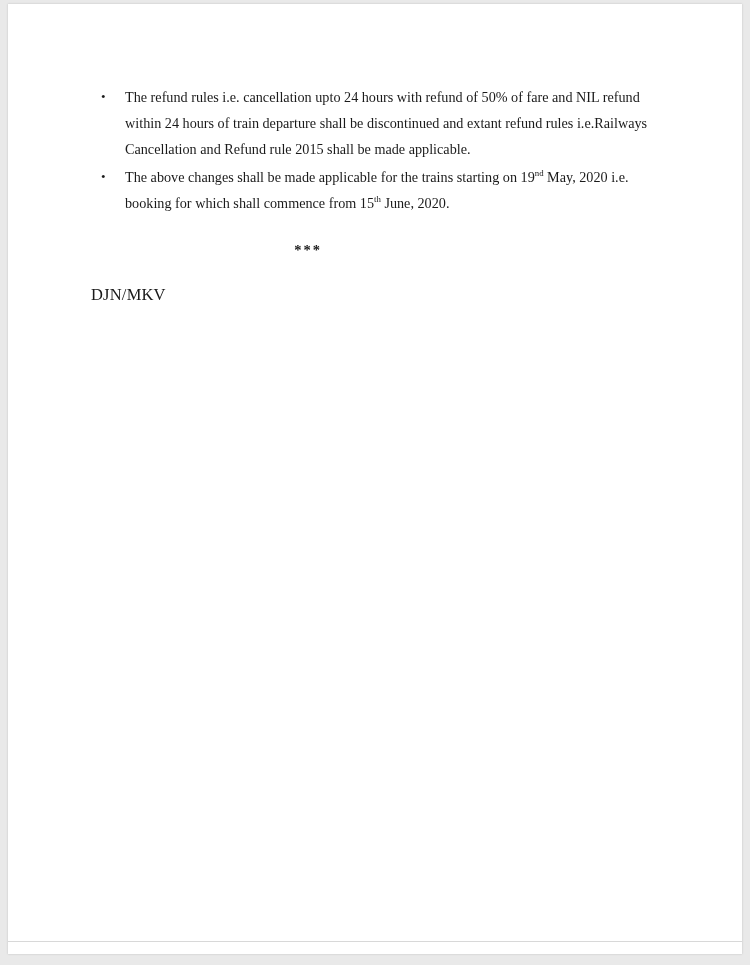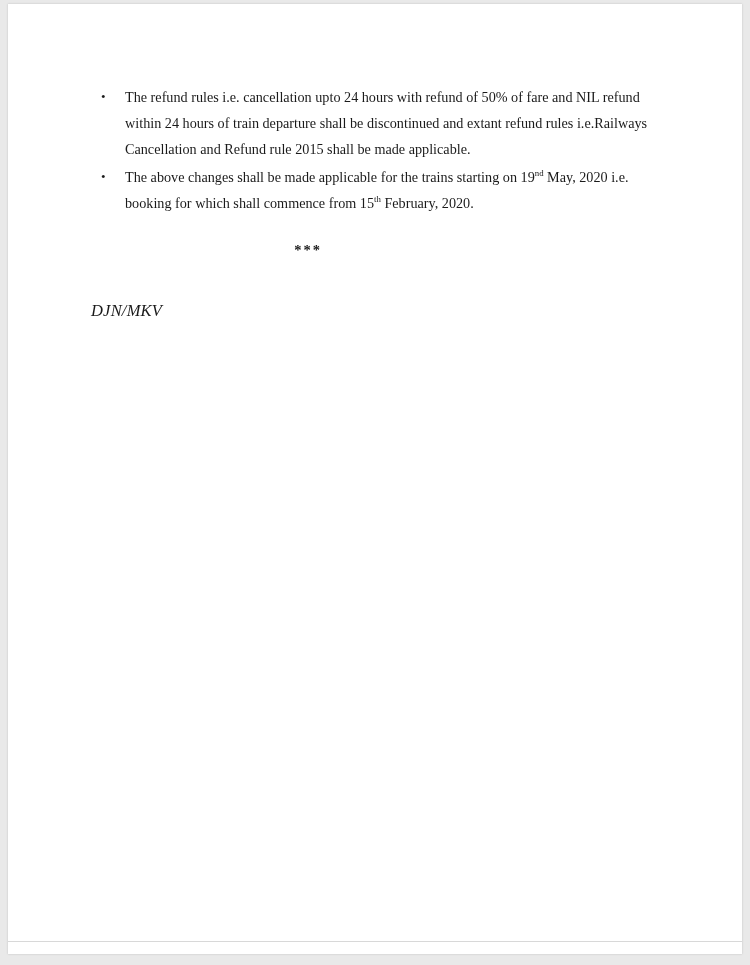--- a/index.html
+++ b/index.html
@@ -66,26 +66,25 @@
   .stars {
     text-align: center;
     font-size: 14.5px;
     letter-spacing: 2px;
     color: #1a1a1a;
     margin-top: 26px;
     margin-right: 150px;
     font-weight: bold;
   }
   .signoff {
-    margin-top: 42px;
+    margin-top: 26px;
     margin-left: -1px;
     font-size: 16.5px;
     color: #1a1a1a;
     letter-spacing: 0.2px;
-    font-style: italic;
   }
   .page-bottom-rule {
     position: absolute;
     left: 0;
     right: 0;
     bottom: 12px;
     height: 1px;
     background: #d8d8d8;
   }
 </style>
@@ -95,21 +94,21 @@
 <div class="page">
   <div class="page-inner">
 
     <ul class="bullets">
       <li>
         <span class="bullet-mark">•</span>
         <span class="li-text" id="bullet-0"><span>The refund rules i.e. cancellation upto 24 hours with refund of 50% of fare and NIL refund within 24 hours of train departure shall be discontinued and extant refund rules i.e.Railways Cancellation and Refund rule 2015 shall be made applicable.</span></span>
       </li>
       <li>
         <span class="bullet-mark">•</span>
-        <span class="li-text" id="bullet-1"><span>The above changes shall be made applicable for the trains starting on 19</span><sup>nd</sup><span> May, 2020 i.e. booking for which shall commence from 15</span><sup>th</sup><span> February, 2020.</span></span>
+        <span class="li-text" id="bullet-1"><span>The above changes shall be made applicable for the trains starting on 19</span><sup>nd</sup><span> May, 2020 i.e. booking for which shall commence from 15</span><sup>th</sup><span> June, 2020.</span></span>
       </li>
     </ul>
 
     <div class="stars">***</div>
 
     <div class="signoff">DJN/MKV</div>
 
   </div>
   <div class="page-bottom-rule"></div>
 </div>

